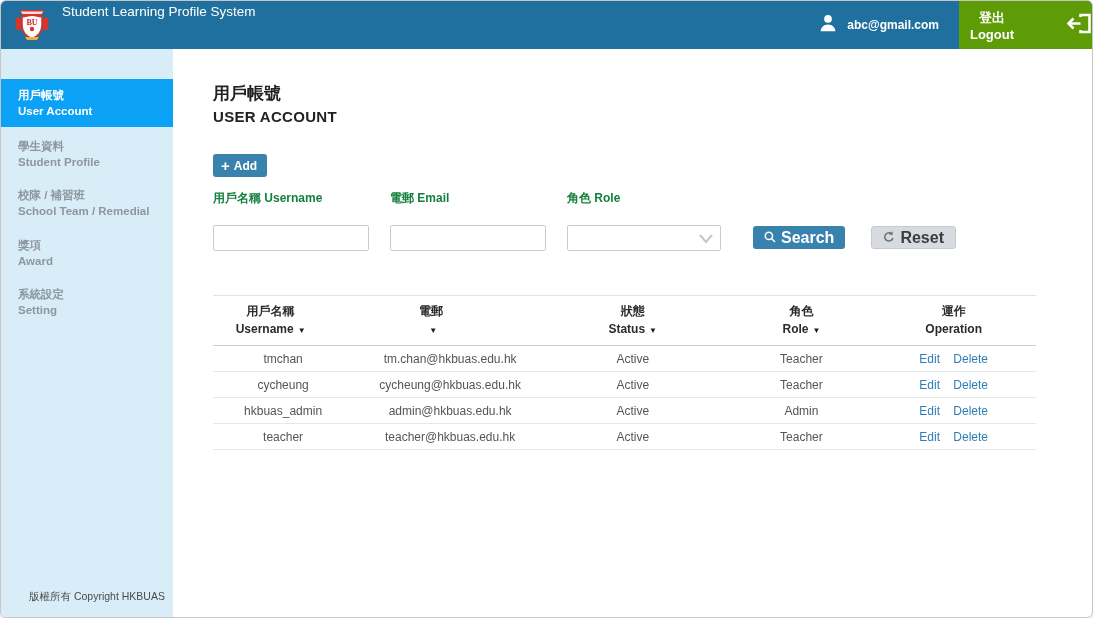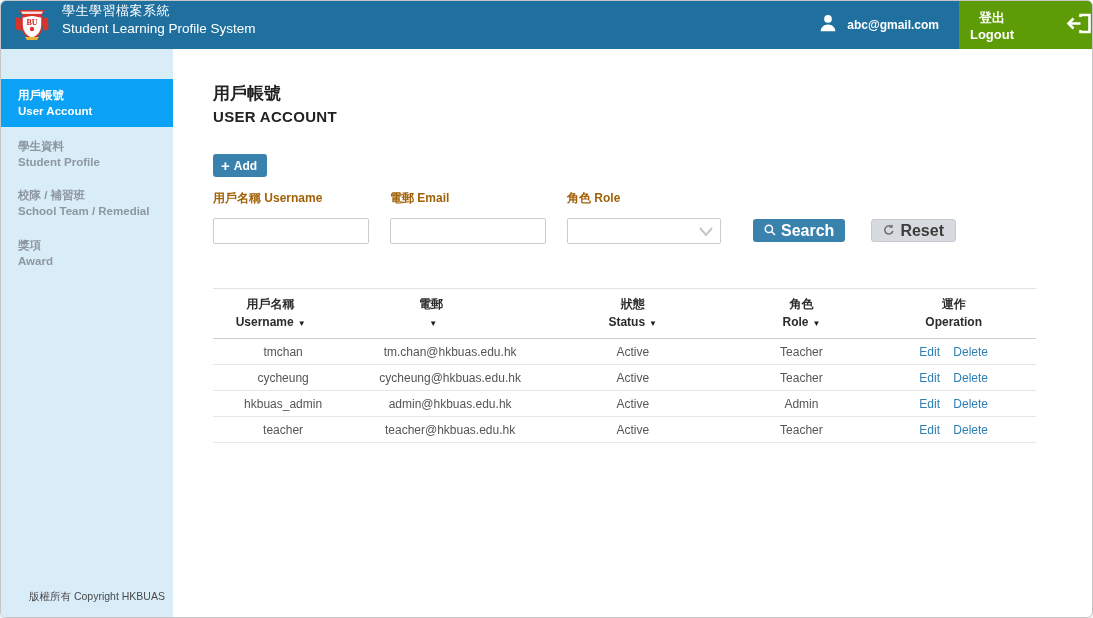--- a/index.html
+++ b/index.html
@@ -60,21 +60,21 @@
   .add-btn {
     margin-top: 29px; height: 23px; padding: 0 10px 0 8px;
     background: var(--button-blue); color: #fff; border: 0; border-radius: 3px;
     font-family: inherit; font-size: 12px; font-weight: bold; cursor: pointer;
     display: inline-flex; align-items: center;
   }
   .add-btn .plus { font-size: 15px; font-weight: bold; margin-right: 4px; line-height: 1; }
 
   .filters { margin-top: 13px; display: flex; align-items: flex-end; }
   .filter { display: flex; flex-direction: column; }
-  .filter label { font-size: 12px; font-weight: 600; color: #a16207; margin-bottom: 11px; }
+  .filter label { font-size: 12px; font-weight: 600; color: #15803d; margin-bottom: 18px; }
   .filter input {
     width: 156px; height: 26px; border: 1px solid #ccc; border-radius: 2px;
     font-family: inherit; font-size: 12px; padding: 0 6px; color: #444; outline: none;
   }
   .filter + .filter { margin-left: 21px; }
   .select-box { position: relative; width: 154px; }
   .select-box input { width: 154px; padding-right: 26px; cursor: pointer; }
   .select-box .chev { position: absolute; right: 7px; top: 6px; pointer-events: none; }
 
   .search-btn, .reset-btn {
@@ -117,21 +117,20 @@
           <path d="M9 8.5 h22 l-1.5 2.5 h-19 z" fill="#fff" opacity=".85"></path>
           <path d="M20 12 l10 2 v8 c0 7-4.5 11.5-10 13.5 C14.5 33.5 10 29 10 22 v-8 z" fill="#fdfdfd" stroke="#d8342c" stroke-width="1.6"></path>
           <text x="20" y="22" font-size="8" font-weight="bold" fill="#c22" text-anchor="middle" font-family="'Liberation Serif', serif">BU</text>
           <path d="M4 14 l6 2 -1.5 12 -5 -2 z" fill="#d8342c"></path>
           <path d="M36 14 l-6 2 1.5 12 5 -2 z" fill="#d8342c"></path>
           <path d="M13 34 h14 l-2 3 h-10 z" fill="#e8b43a"></path>
           <circle cx="20" cy="26" r="2.2" fill="#d8342c"></circle>
         </svg>
       </span>
       <div class="brand-text">
-        <div class="brand-zh">學生學習檔案系統</div>
         <div class="brand-en">Student Learning Profile System</div>
       </div>
     </div>
 
     <div class="header-right">
       <div class="user-chip">
         <span>
           <svg width="22" height="22" viewBox="0 0 24 24" fill="#fff">
             <circle cx="12" cy="7.5" r="4.2"></circle>
             <path d="M4 21 c0-4.5 3.6-7.5 8-7.5 s8 3 8 7.5 z"></path>
@@ -164,20 +163,24 @@
     <div class="side-zh">學生資料</div>
     <div class="side-en">Student Profile</div>
   </div>
           <div class="side-item">
     <div class="side-zh">校隊 / 補習班</div>
     <div class="side-en">School Team / Remedial</div>
   </div>
           <div class="side-item">
     <div class="side-zh">獎項</div>
     <div class="side-en">Award</div>
+  </div>
+          <div class="side-item">
+    <div class="side-zh">系統設定</div>
+    <div class="side-en">Setting</div>
   </div>
         </nav>
       <div class="side-copy">版權所有 Copyright  HKBUAS</div>
     </aside>
 
     <main class="main">
       <h1 class="page-title-zh">用戶帳號</h1>
       <h2 class="page-title-en">USER ACCOUNT</h2>
 
       <button class="add-btn">

